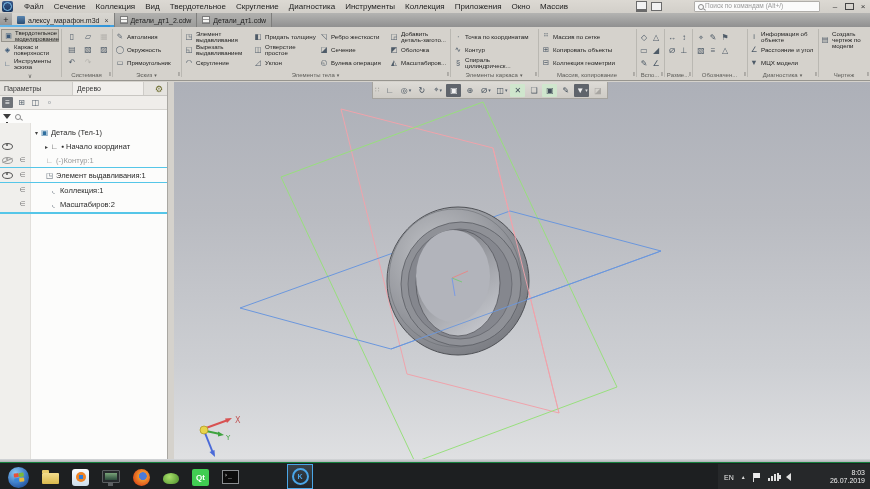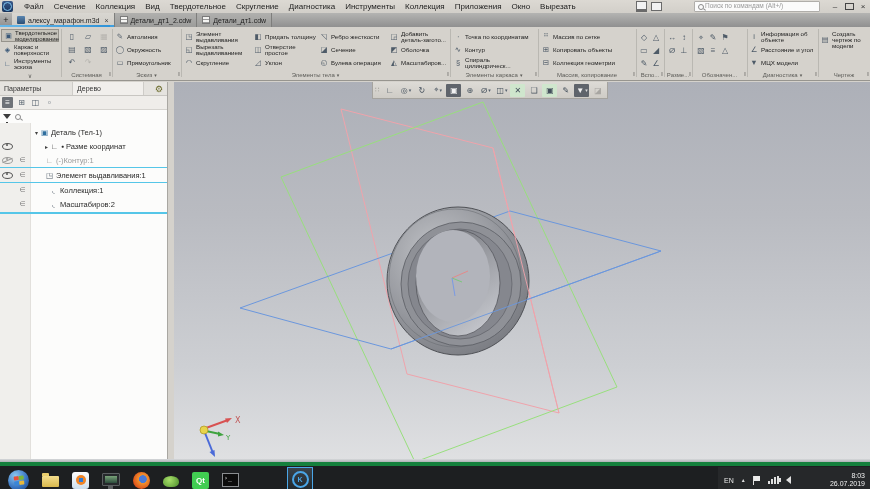--- a/index.html
+++ b/index.html
@@ -93,21 +93,21 @@
        border:1px solid #a5a39e;border-top:none;display:flex;align-items:center;padding:0 2px;gap:1px;}
   .vtb .vi{height:13px;min-width:13px;display:flex;align-items:center;justify-content:center;
            font-size:8px;color:#44505c;padding:0 1px;border-radius:1px;}
   .vtb .vi.pressed{background:#5f646b;color:#f2f2f2;}
   .vtb .vi.green{background:#cfe6cd;}
   .vtb .vi.dis{color:#a8a6a2;}
   .vtb .dd{font-size:5px;color:#55606c;margin-left:1px;}
   .vtb .handle{color:#8a8883;font-size:7px;margin-right:2px;}
   .win-bottom{top:459px;left:0;width:870px;height:3px;background:linear-gradient(#d6d8da,#aeb2b6);}
   
-  .taskbar{top:462px;left:0;width:870px;height:27px;background:#1d1f21;border-top:4px solid #15803d;box-sizing:border-box;}
+  .taskbar{top:462px;left:0;width:870px;height:27px;background:#1d1f21;border-top:1px solid #15803d;box-sizing:border-box;}
   .tb-wall{position:absolute;left:314px;top:1px;width:404px;height:26px;overflow:hidden;}
   .tb-wall i{position:absolute;inset:-6px;display:block;filter:blur(3px);
      background:linear-gradient(100deg,#55683c 0%,#7d8d52 10%,#46724f 20%,#8a7b4e 32%,#6b5a3c 44%,#49758355%,#3f6d8d 58%,#639ab0 72%,#89a08a 84%,#3c5b76 100%);}
   .tb-icons{position:absolute;left:0;top:1px;height:26px;display:flex;align-items:center;gap:13px;padding-left:8px;}
   .orb{width:21px;height:21px;border-radius:50%;background:radial-gradient(circle at 35% 28%,#8cc8f2,#3a76c2 55%,#143c7e);
        display:flex;align-items:center;justify-content:center;}
   .orbflag{width:10px;height:9px;display:grid;grid-template-columns:5px 5px;grid-auto-rows:4.5px;transform:rotate(-6deg);}
   .orbflag b{display:block;border-radius:1px;margin:0.4px;}
   .fold{width:17px;height:11px;background:linear-gradient(#f3dd8d,#d9b84d);border-radius:1px;position:relative;margin-top:2px;}
   .fold::before{content:"";position:absolute;top:-3px;left:0;width:7px;height:3px;background:#e9cd6d;border-radius:1px 1px 0 0;}
@@ -149,21 +149,21 @@
   <span class="menu-item">Сечение</span>
   <span class="menu-item">Коллекция</span>
   <span class="menu-item">Вид</span>
   <span class="menu-item">Твердотельное</span>
   <span class="menu-item">Скругление</span>
   <span class="menu-item">Диагностика</span>
   <span class="menu-item">Инструменты</span>
   <span class="menu-item">Коллекция</span>
   <span class="menu-item">Приложения</span>
   <span class="menu-item">Окно</span>
-  <span class="menu-item">Вырезать</span>
+  <span class="menu-item">Массив</span>
   <span class="mb-right">
     <span class="lay-ic b"></span>
     <span class="lay-ic"></span>
     <span class="cmd-search">
       <span class="mag srch-mag"></span>
       <span>Поиск по командам (Alt+/)</span>
     </span>
     <span class="winbtn">–</span>
     <span class="winbtn">
         <span class="restore-box"></span>
@@ -465,21 +465,21 @@
       <span>Деталь (Тел-1)</span>
     </div>
     <div class="trow" style="top:16px">
       <span class="eyecell">
           <span class="eye"></span>
         </span>
       <span style="width:28px"></span>
       <span class="tarrow">▸</span>
       <span class="ticon origin">∟</span>
       <span style="font-size:5px;margin-right:2px">●</span>
-      <span>Разме координат</span>
+      <span>Начало координат</span>
     </div>
     <div class="trow cyan-bot" style="top:30px">
       <span class="eyecell">
           <span class="eye off"></span>
         </span>
       <span class="epscell">∈</span>
       <span style="width:15px"></span>
       <span class="ticon sk">∟</span>
       <span class="t-dim">(-)Контур:1</span>
     </div>

